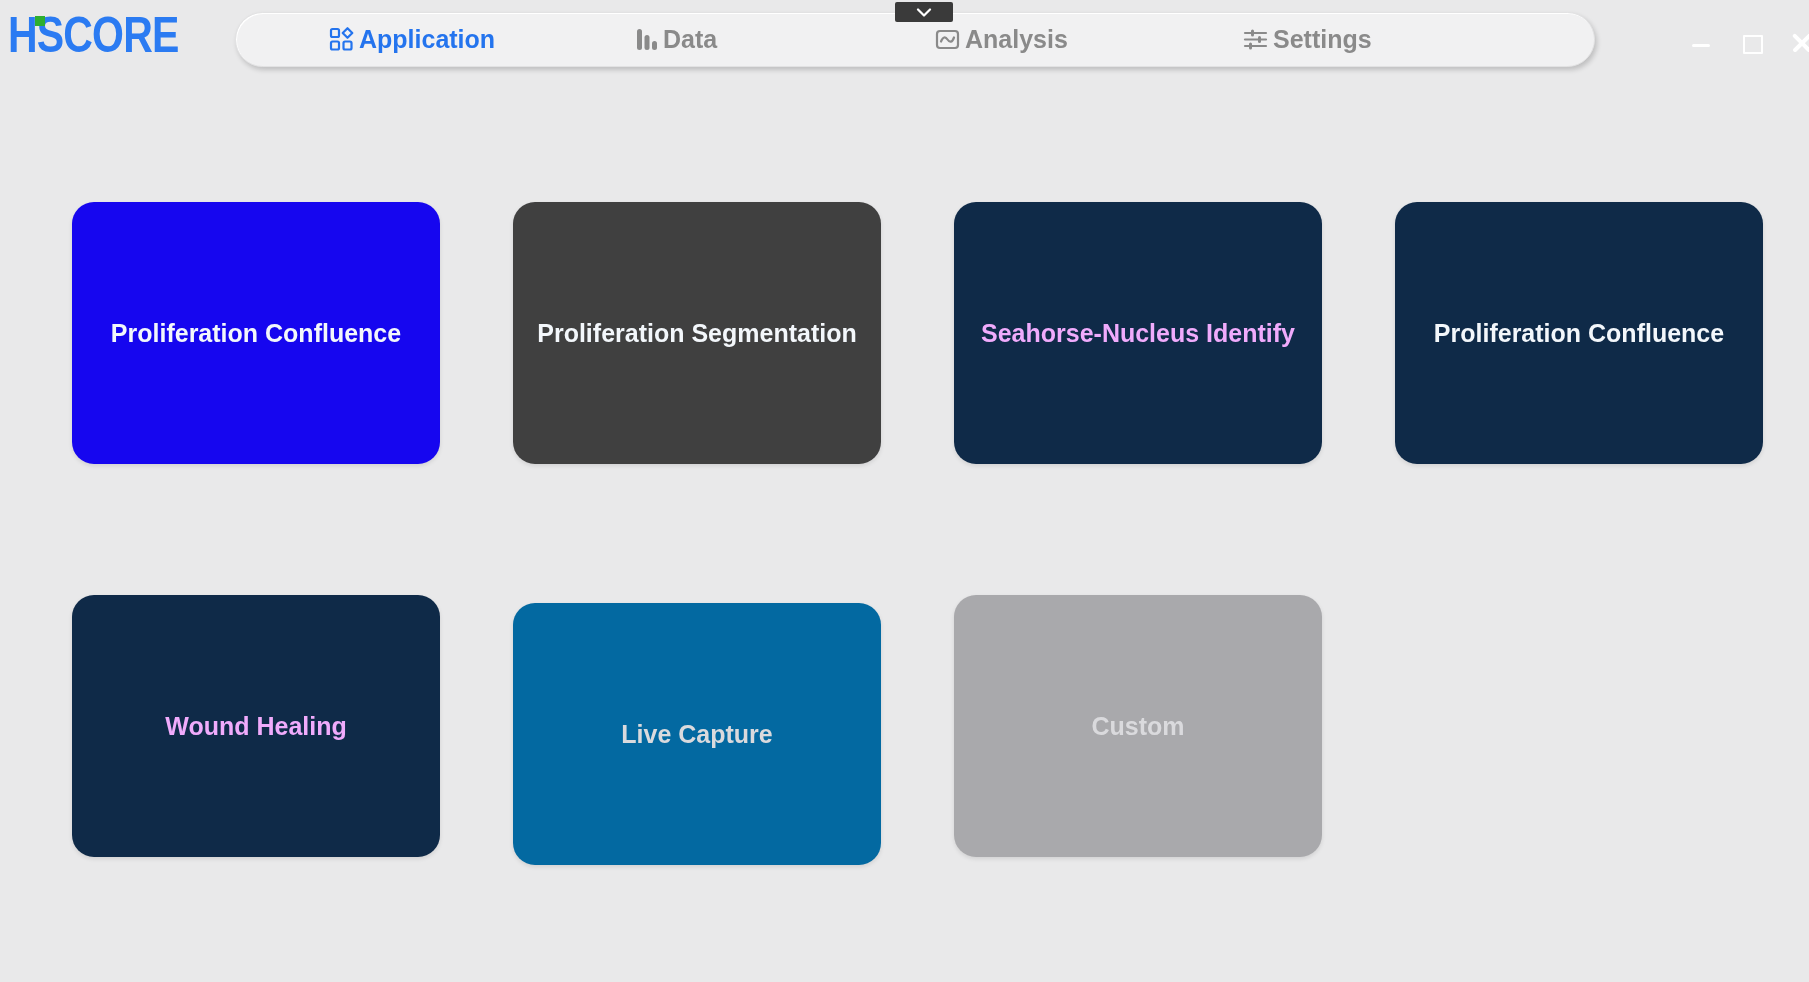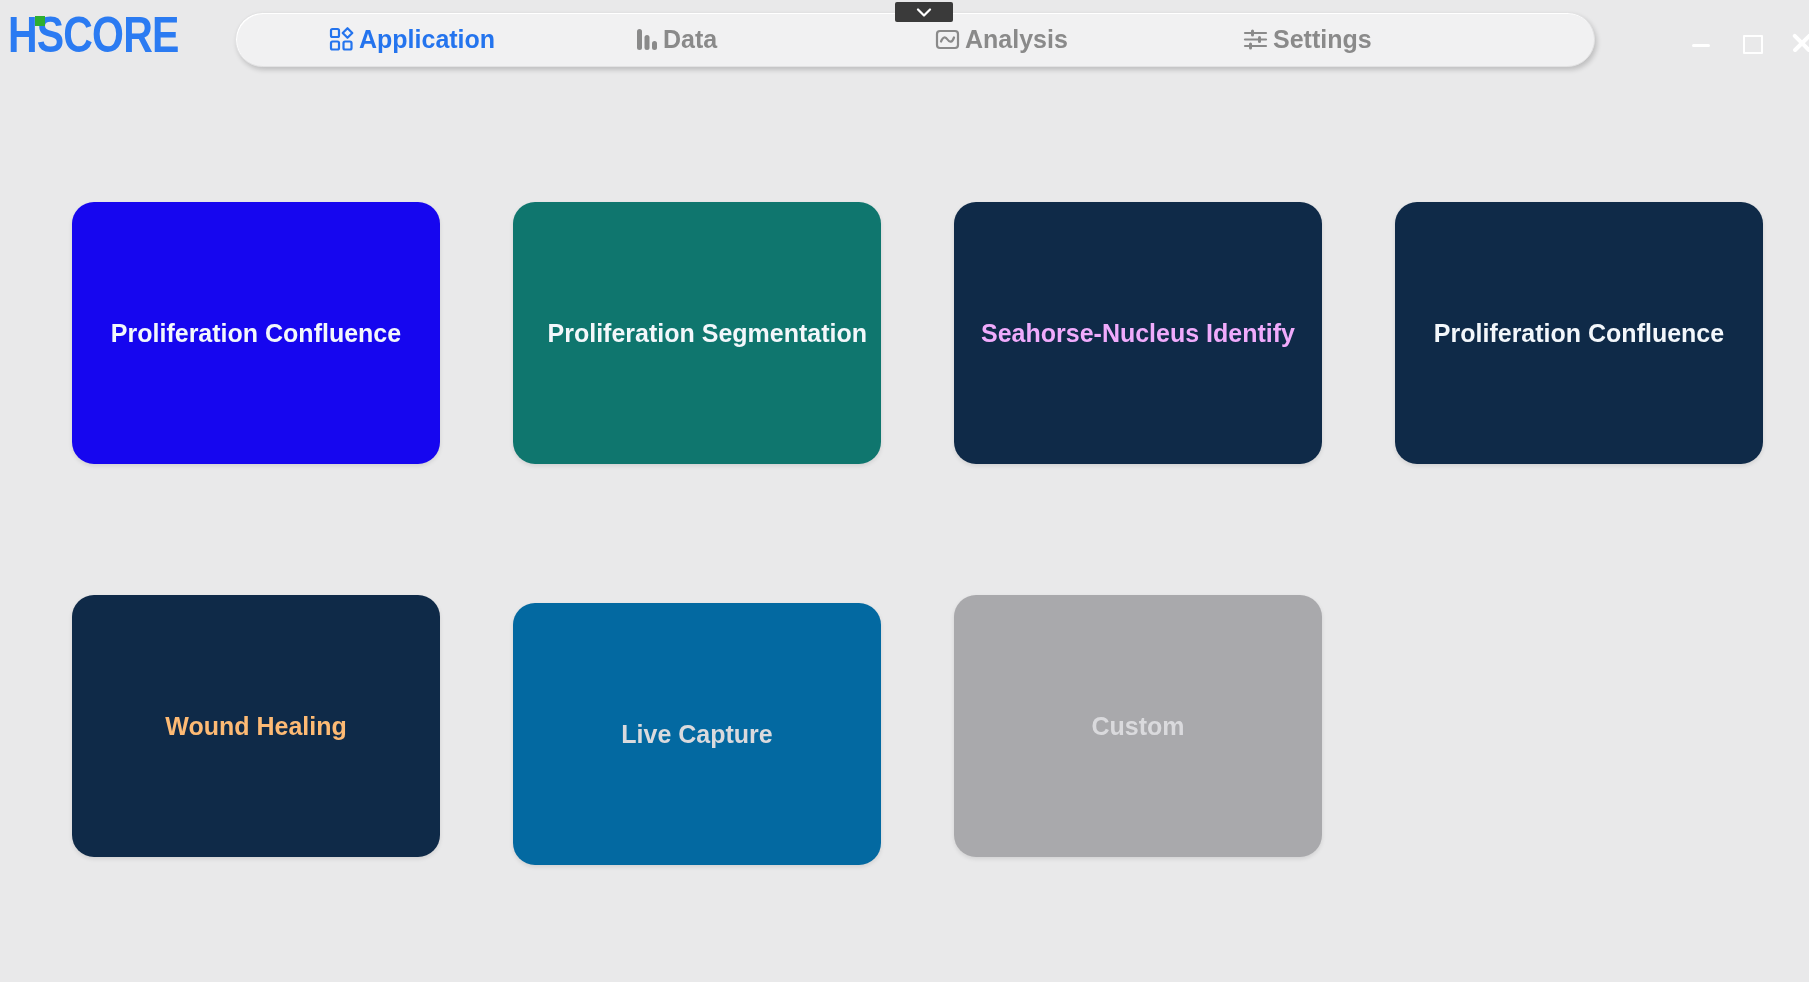--- a/index.html
+++ b/index.html
@@ -160,30 +160,30 @@
   </button>
   <button class="wbtn btn-close">
     <span class="close-glyph"></span>
   </button>
 </div>
 
 <main class="grid">
   <button class="tile" style="background: rgb(22, 6, 239); color: rgb(243, 247, 251);">
     <span class="tile-label">Proliferation Confluence</span>
   </button>
-  <button class="tile" style="background: #0f766e; color: rgb(243, 247, 251); justify-content: flex-end;">
+  <button class="tile" style="background: #404040; color: rgb(243, 247, 251);">
     <span class="tile-label">Proliferation Segmentation</span>
   </button>
   <button class="tile" style="background: rgb(15, 42, 72); color: #f0abfc;">
     <span class="tile-label">Seahorse-Nucleus Identify</span>
   </button>
   <button class="tile" style="background: rgb(15, 42, 72); color: rgb(243, 247, 251);">
     <span class="tile-label">Proliferation Confluence</span>
   </button>
-  <button class="tile" style="background: rgb(15, 42, 72); color: #fdba74;">
+  <button class="tile" style="background: rgb(15, 42, 72); color: #f0abfc;">
     <span class="tile-label">Wound Healing</span>
   </button>
   <button class="tile" style="background: #0369a1; color: rgb(218, 218, 221); margin-top: 8px;">
     <span class="tile-label">Live Capture</span>
   </button>
   <button class="tile" style="background: rgb(169, 169, 172); color: rgb(218, 218, 221);">
     <span class="tile-label">Custom</span>
   </button>
 </main>
 

